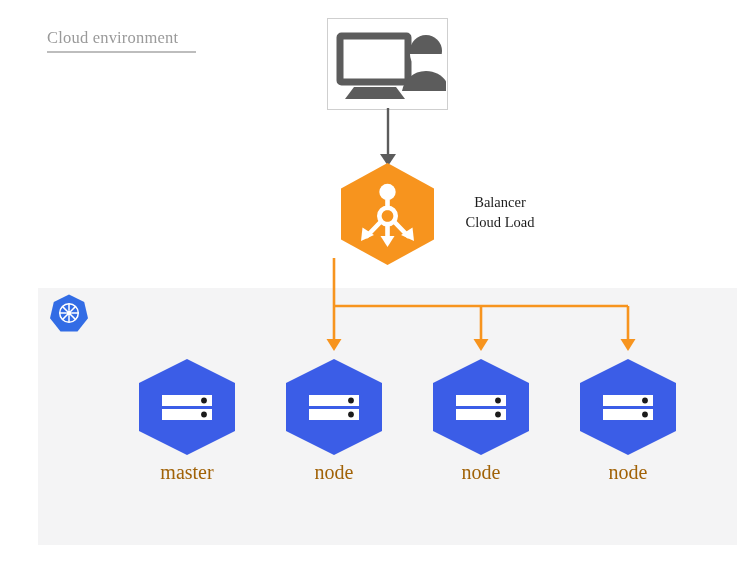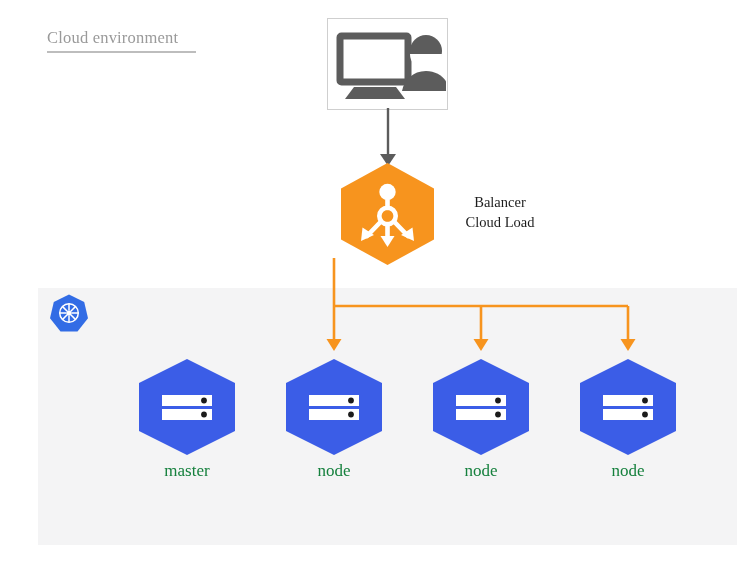--- a/index.html
+++ b/index.html
@@ -121,22 +121,22 @@
     width: 96px;
     height: 96px;
   }
   .node-label {
     position: absolute;
     top: 102px;
     left: 0;
     width: 96px;
     text-align: center;
     font-family: "Liberation Serif", serif;
-    font-size: 17px;
-    color: #15803d;
+    font-size: 20px;
+    color: #a16207;
   }
 </style>
 </head>
 <body>
 
 <div id="canvas">
 
   <div class="section-title">Cloud environment</div>
   <div class="section-title-underline"></div>
 

